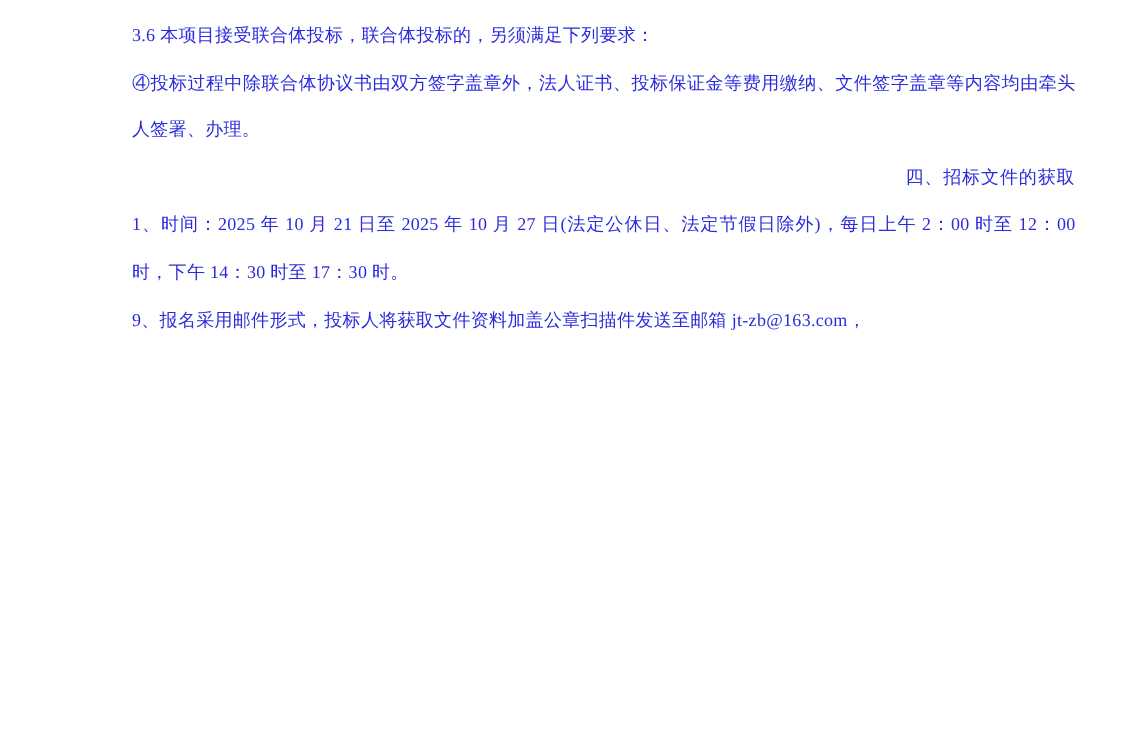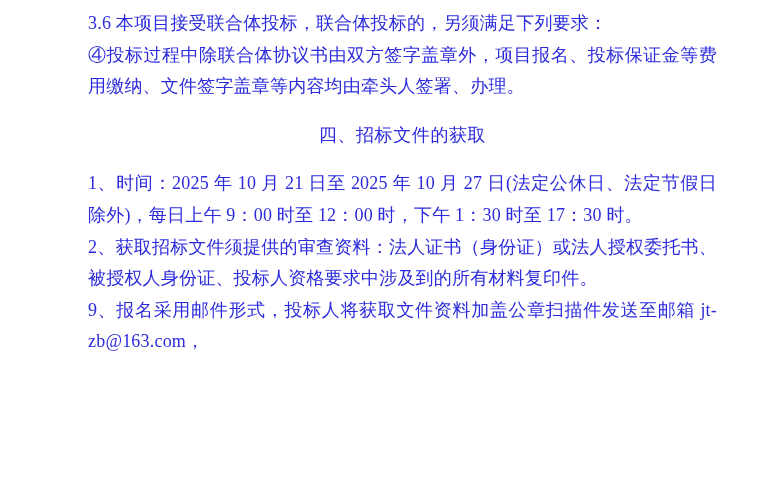--- a/index.html
+++ b/index.html
@@ -16,41 +16,40 @@
   .page {
     position: relative;
     width: 761px;
     height: 501px;
     box-sizing: border-box;
     padding: 8px 44px 0 88px;
     background: #ffffff;
   }
   .doc-body {
     color: #2b2bdd;
-    font-size: 18px;
+    font-size: 12px;
     line-height: 31.6px;
     letter-spacing: 0.2px;
   }
   .para {
     margin: 0;
     text-align: justify;
     text-justify: inter-ideograph;
     white-space: normal;
   }
   .heading {
-    margin: 17px;
-    text-align: center;
+    margin: 0;
+    text-align: right;
     letter-spacing: 0.6px;
   }
 </style>
 </head>
 <body>
 
 <div class="page">
   <div class="doc-body">
     <p class="para">3.6 本项目接受联合体投标，联合体投标的，另须满足下列要求：</p>
-    <p class="para">④投标过程中除联合体协议书由双方签字盖章外，项目报名、投标保证金等费用缴纳、文件签字盖章等内容均由牵头人签署、办理。</p>
+    <p class="para">④投标过程中除联合体协议书由双方签字盖章外，法人证书、投标保证金等费用缴纳、文件签字盖章等内容均由牵头人签署、办理。</p>
     <p class="heading">四、招标文件的获取</p>
-    <p class="para">1、时间：2025 年 10 月 21 日至 2025 年 10 月 27 日(法定公休日、法定节假日除外)，每日上午 9：00 时至 12：00 时，下午 1：30 时至 17：30 时。</p>
-    <p class="para">2、获取招标文件须提供的审查资料：法人证书（身份证）或法人授权委托书、被授权人身份证、投标人资格要求中涉及到的所有材料复印件。</p>
+    <p class="para">1、时间：2025 年 10 月 21 日至 2025 年 10 月 27 日(法定公休日、法定节假日除外)，每日上午 2：00 时至 12：00 时，下午 14：30 时至 17：30 时。</p>
     <p class="para mono-mail-line">9、报名采用邮件形式，投标人将获取文件资料加盖公章扫描件发送至邮箱 jt-zb@163.com，</p>
   </div>
 </div>
 
 </body></html>

